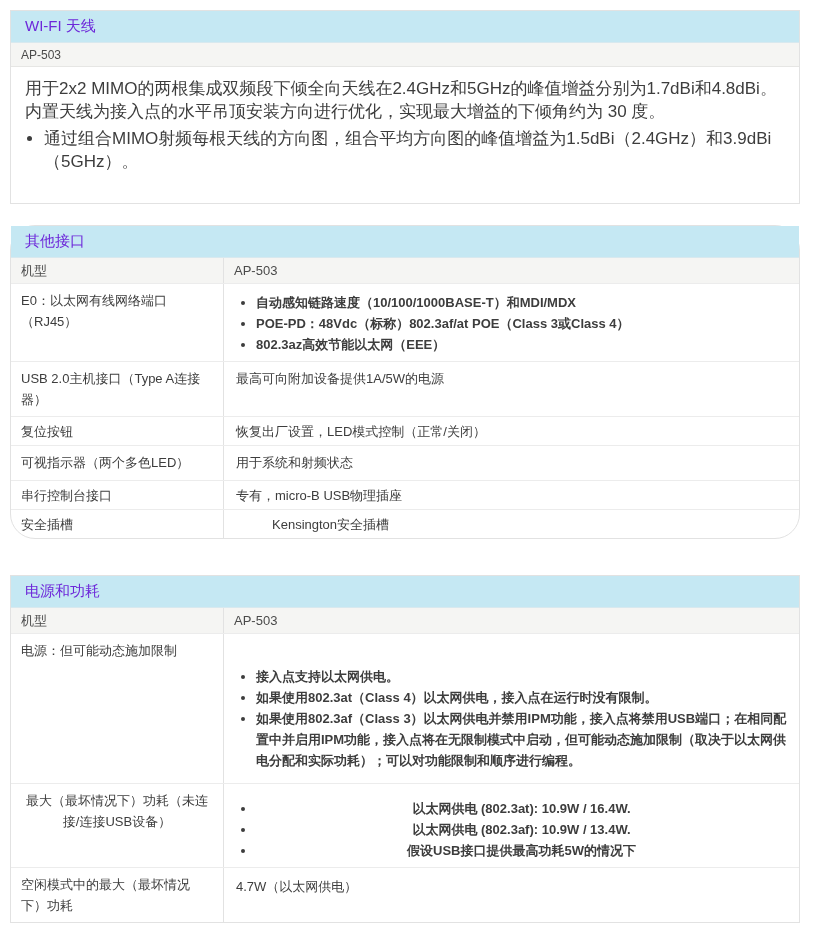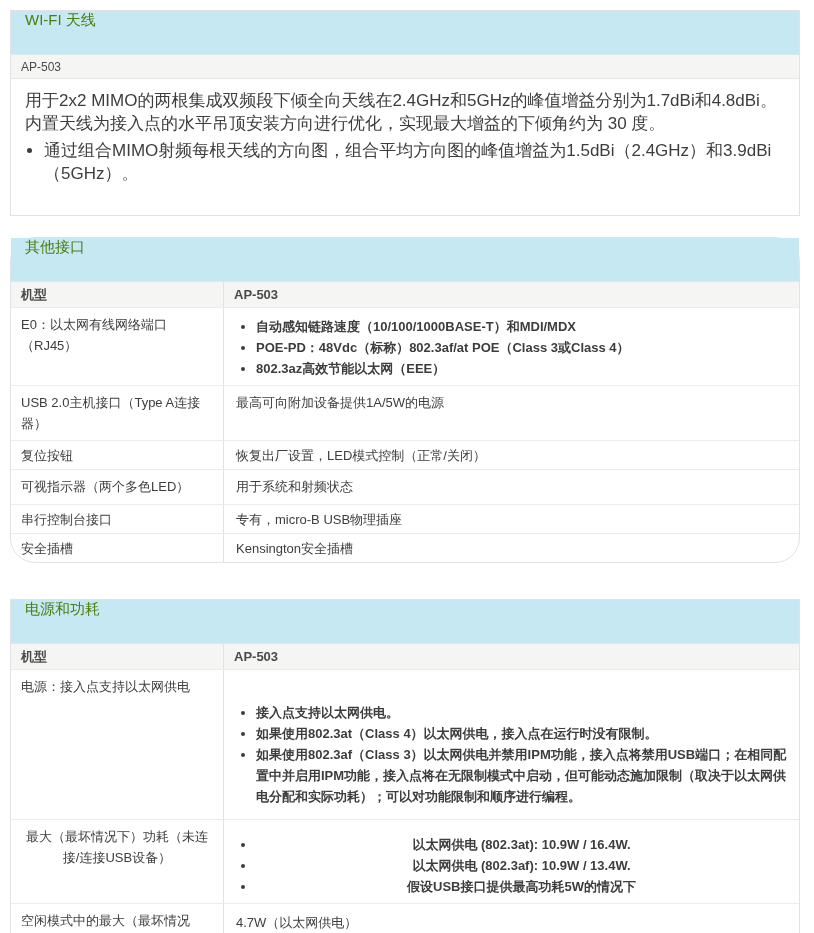--- a/index.html
+++ b/index.html
@@ -16,25 +16,25 @@
     width: 790px;
     border: 1px solid #e2e2e2;
     margin-bottom: 21px;
     background: #ffffff;
   }
   .page .section:nth-child(2) { margin-bottom: 36px; border-radius: 25px; }
   .page .section:nth-child(3) { margin-bottom: 0; }
 
   .sec-header {
     background: #c5e8f3;
-    height: 44px;
+    height: 32px;
     padding: 0 14px;
-    display: flex; align-items: flex-start;
+    display: flex; align-items: center;
     font-size: 15px;
-    color: #4d7c0f;
+    color: #6d28d9;
     border-bottom: 1px solid #d8e9ef;
   }
 
   
   .model-bar {
     background: #f5f5f3;
     border-bottom: 1px solid #e6e6e4;
     padding: 5px 10px 4px;
     font-size: 12px;
     color: #4a4a4a;
@@ -45,21 +45,21 @@
     font-size: 17px;
     line-height: 23px;
   }
   .prose p { margin: 0; }
   .prose ul { margin: 4px 0 0; padding-left: 19px; }
   .prose li { line-height: 23px; }
 
   
   .trow { display: flex; border-bottom: 1px solid #ececec; }
   .sec-body .trow:last-child { border-bottom: none; }
-  .thead { background: #f5f5f3; font-size: 12px; color: #4a4a4a; font-weight: bold; }
+  .thead { background: #f5f5f3; font-size: 12px; color: #4a4a4a; }
   .thead .tcell-l, .thead .tcell-r { padding: 5px 10px 4px; line-height: 16px; }
   .tcell-l {
     flex: 0 0 213px; width: 213px;
     border-right: 1px solid #e2e2e2;
     padding: 6px 10px;
     font-size: 13px; line-height: 21px;
   }
   .tcell-r {
     flex: 1 1 auto;
     padding: 6px 12px;
@@ -67,21 +67,21 @@
   }
   .tcell-r ul { margin: 2px 0 0; padding-left: 20px; font-weight: bold; }
   .tcell-r li { line-height: 21px; }
 
   
   .r-1-0 { min-height: 65px; }
   .r-1-1 { min-height: 35px; }
   .r-1-2 { min-height: 35px; }
   .r-1-3 { min-height: 28px; }
   .r-1-4 { min-height: 25px; }
-  .r-1-5 { min-height: 25px; }
+  .r-1-5 { min-height: 25px; gap: 36px; }
   .r-1-4 .tcell-l, .r-1-4 .tcell-r,
   .r-1-5 .tcell-l, .r-1-5 .tcell-r,
   .r-1-3 .tcell-l, .r-1-3 .tcell-r { padding-top: 4px; padding-bottom: 3px; }
 
   .r-2-0 { min-height: 150px; }
   .r-2-0 .tcell-r ul { margin-top: 26px; }
   .r-2-1 { min-height: 78px; text-align: center; }
   .r-2-1 .tcell-r ul { margin-top: 8px; }
   .r-2-2 { min-height: 36px; }
   .r-2-2 .tcell-r { padding-top: 8px; }
@@ -158,21 +158,21 @@
     <section class="section">
     <div class="sec-header">
       <span class="sec-title">电源和功耗</span>
     </div>
     <div class="sec-body">
         <div class="trow thead">
           <div class="tcell-l">机型</div>
           <div class="tcell-r">AP-503</div>
         </div>
         <div class="trow r-2-0">
-          <div class="tcell-l">电源：接入点支持以太网供电</div>
+          <div class="tcell-l">电源：但可能动态施加限制</div>
           <div class="tcell-r">
             <ul>
               <li>接入点支持以太网供电。</li>
               <li>如果使用802.3at（Class 4）以太网供电，接入点在运行时没有限制。</li>
               <li>如果使用802.3af（Class 3）以太网供电并禁用IPM功能，接入点将禁用USB端口；在相同配置中并启用IPM功能，接入点将在无限制模式中启动，但可能动态施加限制（取决于以太网供电分配和实际功耗）；可以对功能限制和顺序进行编程。</li>
             </ul>
           </div>
         </div>
         <div class="trow r-2-1">
           <div class="tcell-l">最大（最坏情况下）功耗（未连接/连接USB设备）</div>

